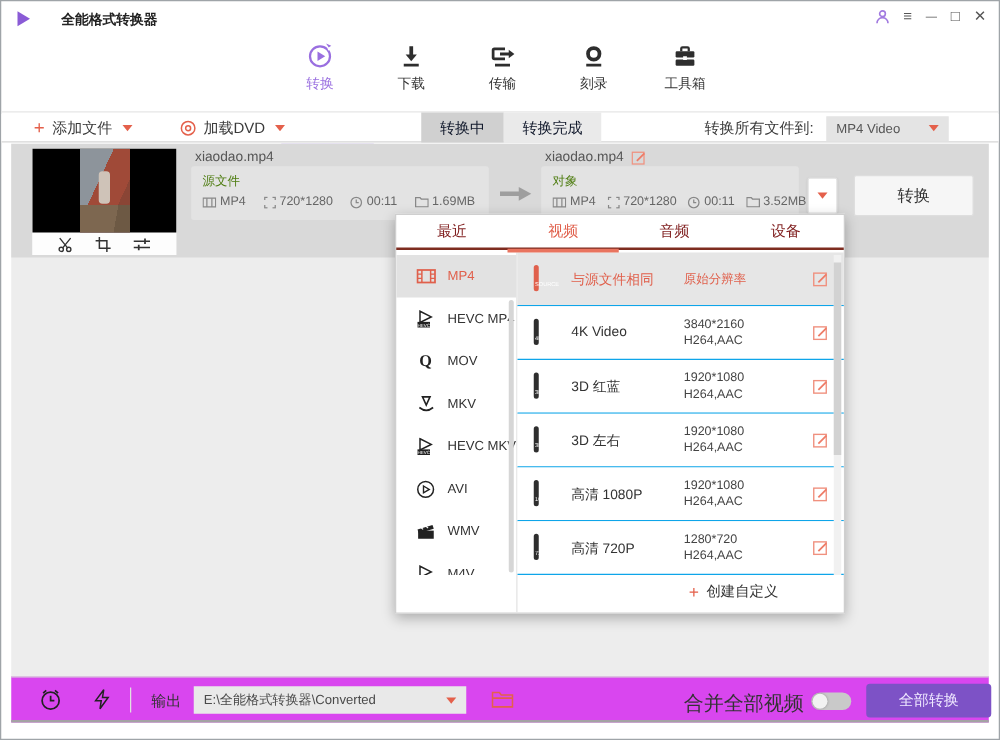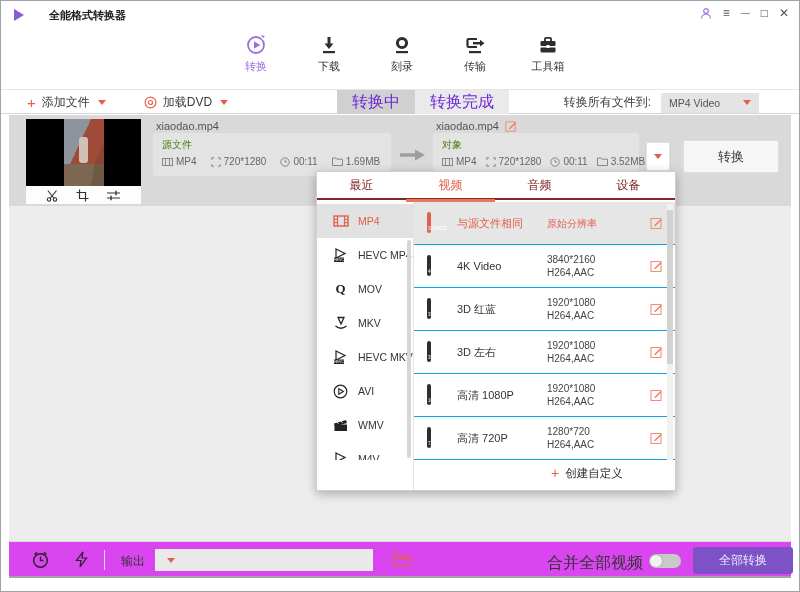--- a/index.html
+++ b/index.html
@@ -24,21 +24,21 @@
   .nav-underline { position:absolute; left:224px; top:86px; width:74px; height:3px; background:#a982e6; }
 
   
   .toolbar { position:absolute; left:0; top:90px; right:0; height:23px; background:#fff; border-bottom:1px solid #d6d6d6; }
   .tb-left { position:absolute; left:26px; top:0; height:23px; display:flex; align-items:center; }
   .tb-item { display:flex; align-items:center; cursor:pointer; margin-right:38px; }
   .plus { color:#e4604b; font-size:15px; font-weight:400; margin-right:6px; line-height:15px; }
   .tb-label { font-size:12px; color:#3a3a3a; }
   .caret { display:inline-block; width:0; height:0; border-left:4px solid transparent; border-right:4px solid transparent; border-top:5px solid #e4604b; margin-left:8px; }
   .queue-tabs { position:absolute; left:336px; top:-1px; display:flex; height:24px; }
-  .queue-tab { height:24px; padding:0 15px; font-size:16px; color:#6d28d9; display:flex; align-items:center; background:#eaeaea; cursor:pointer; }
+  .queue-tab { height:24px; padding:0 15px; font-size:12px; color:#0f172a; display:flex; align-items:center; background:#eaeaea; cursor:pointer; }
   .queue-tab.active { background:#d0d0d0; }
   .tb-right { position:absolute; right:40px; top:0; height:23px; display:flex; align-items:center; }
   .convert-to-label { font-size:12px; color:#3a3a3a; margin-right:10px; }
   .convert-to-select { width:98px; height:20px; background:#e4e4e4; display:flex; align-items:center; padding:0 8px; cursor:pointer; }
   .convert-to-select .sel-text { flex:1; font-size:10.5px; color:#555; }
 
   
   .main { position:absolute; left:8px; right:8px; top:114px; height:426px; background:#ededed; }
   .file-strip { position:absolute; left:8px; right:8px; top:114px; height:91px; background:#d9d9d9; }
 
@@ -170,36 +170,36 @@
               <rect x="9.5" y="3" width="3" height="7" fill="#2e2e2e"></rect>
               <polygon points="6.5,9.5 15.5,9.5 11,15" fill="#2e2e2e"></polygon>
               <rect x="5" y="17" width="12" height="2.2" fill="#2e2e2e"></rect>
             </svg>
         </span>
         <span class="nav-label">下载</span>
       </div>
       <div class="nav-tab">
         <span>
           <svg width="22" height="22" viewBox="0 0 22 22">
-              <circle cx="11" cy="9" r="4.6" fill="none" stroke="#2e2e2e" stroke-width="3"></circle>
-              <rect x="5" y="17" width="12" height="2.2" fill="#2e2e2e"></rect>
-            </svg>
-        </span>
-        <span class="nav-label">刻录</span>
-      </div>
-      <div class="nav-tab">
-        <span>
-          <svg width="22" height="22" viewBox="0 0 22 22">
               <path d="M13 5 H4.5 a1 1 0 0 0 -1 1 v6 a1 1 0 0 0 1 1 H13" fill="none" stroke="#2e2e2e" stroke-width="2.2"></path>
               <rect x="9" y="8" width="8" height="2.4" fill="#2e2e2e"></rect>
               <polygon points="16,5.8 20.5,9.2 16,12.6" fill="#2e2e2e"></polygon>
               <rect x="5" y="17" width="12" height="2.2" fill="#2e2e2e"></rect>
             </svg>
         </span>
         <span class="nav-label">传输</span>
+      </div>
+      <div class="nav-tab">
+        <span>
+          <svg width="22" height="22" viewBox="0 0 22 22">
+              <circle cx="11" cy="9" r="4.6" fill="none" stroke="#2e2e2e" stroke-width="3"></circle>
+              <rect x="5" y="17" width="12" height="2.2" fill="#2e2e2e"></rect>
+            </svg>
+        </span>
+        <span class="nav-label">刻录</span>
       </div>
       <div class="nav-tab">
         <span>
           <svg width="22" height="22" viewBox="0 0 22 22">
               <path d="M8 7 V4.8 a1 1 0 0 1 1 -1 h4 a1 1 0 0 1 1 1 V7" fill="none" stroke="#2e2e2e" stroke-width="1.8"></path>
               <rect x="3.5" y="7" width="15" height="5" rx="1" fill="#2e2e2e"></rect>
               <rect x="3.5" y="13.5" width="15" height="5" rx="1" fill="#2e2e2e"></rect>
               <rect x="9.5" y="11" width="3" height="3" fill="#fff"></rect>
             </svg>
         </span>
@@ -556,20 +556,21 @@
         </svg>
     </span>
     <span class="ft-icon ft-bolt">
       <svg width="13" height="17" viewBox="0 0 13 17">
           <polygon points="8,0.8 1.5,9.5 6,9.5 5,16 11.5,7 7,7" fill="none" stroke="#222" stroke-width="1.2"></polygon>
         </svg>
     </span>
     <span class="ft-sep"></span>
     <span class="ft-output-label">输出</span>
     <div class="ft-path-select">
+      <span class="sel-text">E:\全能格式转换器\Converted</span>
       <span class="caret" style="margin-left:4px;"></span>
     </div>
     <span class="ft-icon ft-folder">
       <svg width="18" height="15" viewBox="0 0 18 15">
           <path d="M1 2 H6.5 L8 4 H17 V13.5 H1 Z" fill="none" stroke="#e4604b" stroke-width="1.3"></path>
           <path d="M1 6.5 H17" stroke="#e4604b" stroke-width="1.3"></path>
         </svg>
     </span>
     <span class="ft-merge-label">合并全部视频</span>
     <div class="toggle">

